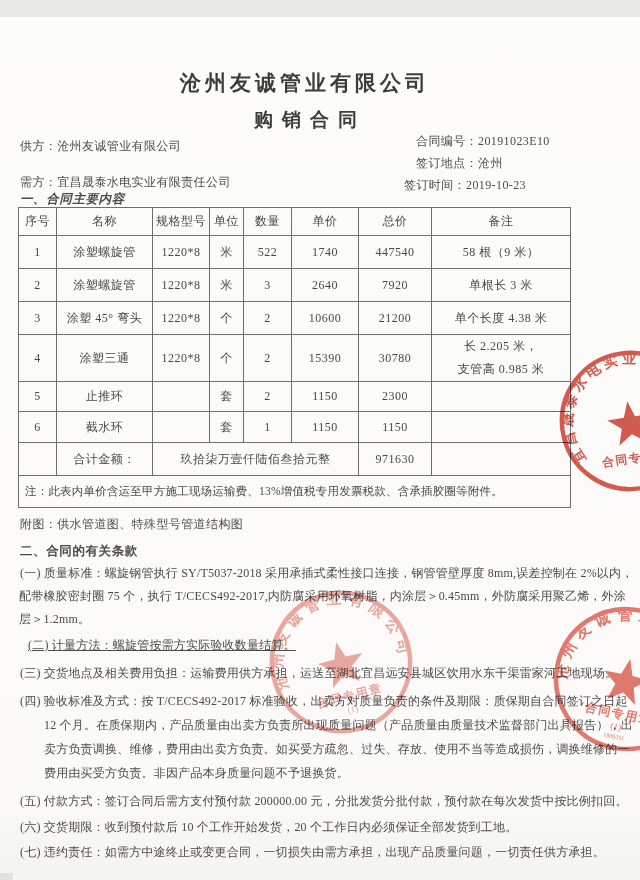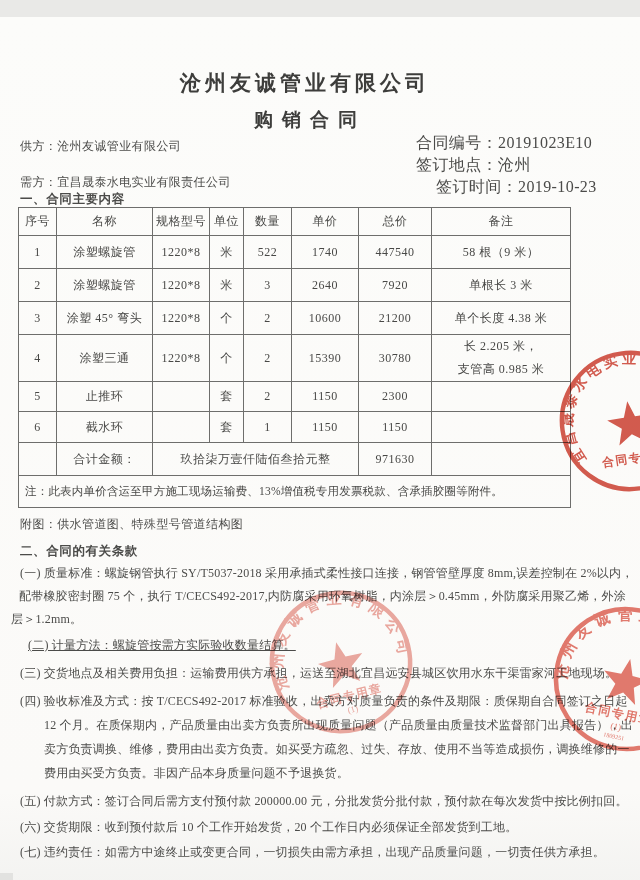--- a/index.html
+++ b/index.html
@@ -13,21 +13,21 @@
   .abs{position:absolute;}
   .company-title{
     left:0;top:52px;width:610px;text-align:center;
     font-size:21px;font-weight:700;letter-spacing:4px;color:#3d3d3b;
   }
   .doc-title{
     left:0;top:90px;width:620px;text-align:center;
     font-size:19px;font-weight:700;letter-spacing:9px;color:#3d3d3b;
   }
   .line{font-size:12px;letter-spacing:.4px;white-space:nowrap;}
-  .meta-line{font-size:16px;letter-spacing:.4px;white-space:nowrap;}
+  .meta-line{font-size:12px;letter-spacing:.4px;white-space:nowrap;}
   .heading{font-size:12.5px;font-weight:700;letter-spacing:.6px;}
   
   table.main{
     position:absolute;left:18px;top:190px;width:552px;
     border-collapse:collapse;table-layout:fixed;
     font-size:12px;color:#484846;
   }
   table.main td{
     border:1px solid #6e6e6c;text-align:center;vertical-align:middle;
     padding:0 2px;letter-spacing:.5px;overflow:hidden;
@@ -53,23 +53,23 @@
 <div class="page">
 
   <div class="abs company-title">沧州友诚管业有限公司</div>
   <div class="abs doc-title">购销合同</div>
 
   <div class="abs line" style="left:20px;top:121px;"><span>供方：</span><span>沧州友诚管业有限公司</span></div>
   <div class="abs line" style="left:20px;top:157px;"><span>需方：</span><span>宜昌晟泰水电实业有限责任公司</span></div>
 
   <div class="abs meta-line" style="left:416px;top:116px;"><span>合同编号：</span><span>20191023E10</span></div>
   <div class="abs meta-line" style="left:416px;top:138px;"><span>签订地点：</span><span>沧州</span></div>
-  <div class="abs meta-line" style="left:436px;top:160px;"><span>签订时间：</span><span>2019-10-23</span></div>
-
-  <div class="abs heading" style="left:20px;top:174px;">一、合同主要内容</div>
+  <div class="abs meta-line" style="left:404px;top:160px;"><span>签订时间：</span><span>2019-10-23</span></div>
+
+  <div class="abs heading" style="left:20px;top:174px;font-style:italic;">一、合同主要内容</div>
 
   <table class="main">
     <colgroup>
       <col style="width:38px">
         <col style="width:96px">
         <col style="width:57px">
         <col style="width:34px">
       <col style="width:48px">
         <col style="width:67px">
         <col style="width:73px">
@@ -158,21 +158,21 @@
         <td colspan="8">注：此表内单价含运至甲方施工现场运输费、13%增值税专用发票税款、含承插胶圈等附件。</td>
       </tr>
     </tbody>
   </table>
 
   <div class="abs line" style="left:20px;top:499px;">附图：供水管道图、特殊型号管道结构图</div>
   <div class="abs heading" style="left:20px;top:526px;">二、合同的有关条款</div>
 
   <div class="abs clause" style="left:20px;top:548px;">(一) 质量标准：螺旋钢管执行 SY/T5037-2018 采用承插式柔性接口连接，钢管管壁厚度 8mm,误差控制在 2%以内，</div>
   <div class="abs clause" style="left:19px;top:571px;">配带橡胶密封圈 75 个，执行 T/CECS492-2017,内防腐采用环氧树脂，内涂层＞0.45mm，外防腐采用聚乙烯，外涂</div>
-  <div class="abs clause" style="left:11px;top:594px;">层＞1.2mm。</div>
+  <div class="abs clause" style="left:19px;top:594px;">层＞1.2mm。</div>
   <div class="abs clause" style="left:28px;top:620px;text-decoration:underline;">(二) 计量方法：螺旋管按需方实际验收数量结算。</div>
   <div class="abs clause" style="left:20px;top:648px;">(三) 交货地点及相关费用负担：运输费用供方承担，运送至湖北宜昌远安县城区饮用水东干渠雷家河工地现场。</div>
   <div class="abs clause" style="left:20px;top:676px;">(四) 验收标准及方式：按 T/CECS492-2017 标准验收，出卖方对质量负责的条件及期限：质保期自合同签订之日起</div>
   <div class="abs clause" style="left:44px;top:700px;">12 个月。在质保期内，产品质量由出卖方负责所出现质量问题（产品质量由质量技术监督部门出具报告），出</div>
   <div class="abs clause" style="left:44px;top:748px;">费用由买受方负责。非因产品本身质量问题不予退换货。</div>
   <div class="abs clause" style="left:44px;top:724px;">卖方负责调换、维修，费用由出卖方负责。如买受方疏忽、过失、存放、使用不当等造成损伤，调换维修的一</div>
   <div class="abs clause" style="left:20px;top:776px;">(五) 付款方式：签订合同后需方支付预付款 200000.00 元，分批发货分批付款，预付款在每次发货中按比例扣回。</div>
   <div class="abs clause" style="left:20px;top:802px;">(六) 交货期限：收到预付款后 10 个工作开始发货，20 个工作日内必须保证全部发货到工地。</div>
   <div class="abs clause" style="left:20px;top:827px;">(七) 违约责任：如需方中途终止或变更合同，一切损失由需方承担，出现产品质量问题，一切责任供方承担。</div>
 

